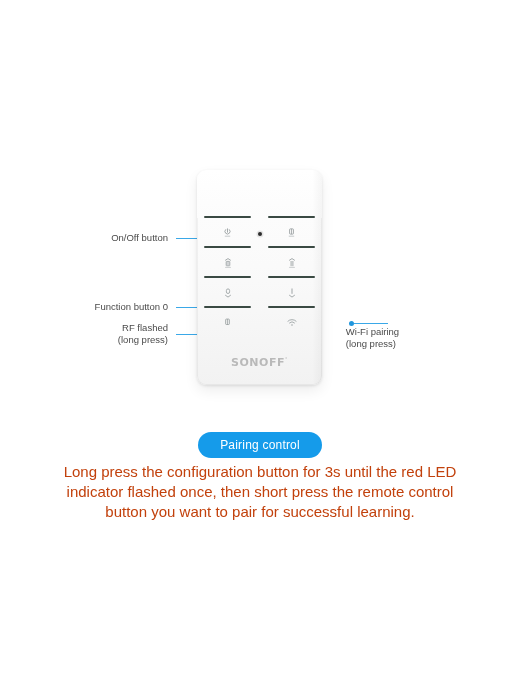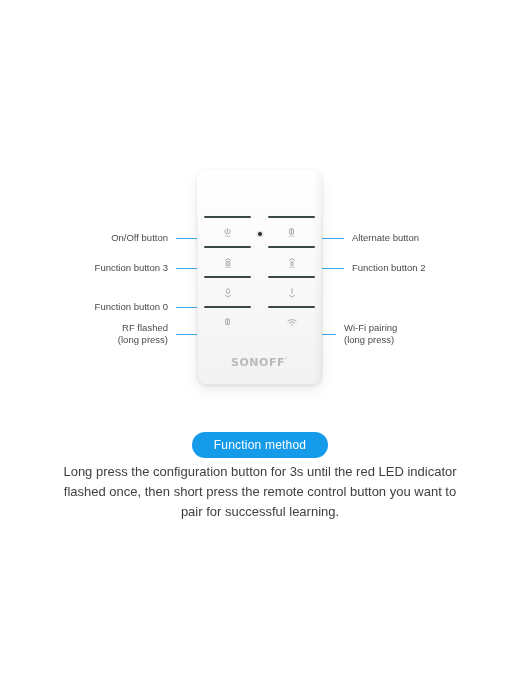--- a/index.html
+++ b/index.html
@@ -198,95 +198,68 @@
     letter-spacing: 0.2px;
   }
 
   
   .body-text {
     position: absolute;
     left: 60px;
     top: 462px;
     width: 400px;
     text-align: center;
-    font-size: 13px;
+    font-size: 15px;
     line-height: 20px;
-    color: #404040;
+    color: #c2410c;
   }
 </style>
 </head>
 <body>
 
 <div class="page">
 
   <div class="diagram">
 
     <div class="callout left" style="left:60px; top:231px; width:155px; height:14px;">
       <div class="ctext">
         <div>On/Off button</div>
       </div>
       <span class="leader">
         <span class="line" style="background: rgb(58, 168, 232);"></span>
           <span class="dot" style="background: rgb(33, 150, 221);"></span>
       </span>
     </div>
 
-    <div class="callout left" style="left:50px; top:261px; width:165px; height:14px;">
+
+    <div class="callout left" style="left:50px; top:300px; width:165px; height:14px;">
       <div class="ctext">
-        <div>Function button 3</div>
+        <div>Function button 0</div>
       </div>
       <span class="leader">
         <span class="line" style="background: rgb(58, 168, 232);"></span>
           <span class="dot" style="background: rgb(33, 150, 221);"></span>
       </span>
     </div>
 
-    <div class="callout left" style="left:50px; top:300px; width:165px; height:14px;">
+    <div class="callout left" style="left:50px; top:321px; width:165px; height:26px;">
       <div class="ctext">
-        <div>Function button 0</div>
+        <div>RF flashed</div>
+        <div>(long press)</div>
       </div>
       <span class="leader">
         <span class="line" style="background: rgb(58, 168, 232);"></span>
           <span class="dot" style="background: rgb(33, 150, 221);"></span>
       </span>
     </div>
 
-    <div class="callout left" style="left:50px; top:321px; width:165px; height:26px;">
-      <div class="ctext">
-        <div>RF flashed</div>
-        <div>(long press)</div>
-      </div>
-      <span class="leader">
-        <span class="line" style="background: rgb(58, 168, 232);"></span>
-          <span class="dot" style="background: rgb(33, 150, 221);"></span>
-      </span>
-    </div>
-
-    <div class="callout right" style="left:305px; top:231px; width:165px; height:14px;">
-      <span class="leader">
-        <span class="dot" style="background: rgb(33, 150, 221);"></span>
-          <span class="line" style="background: rgb(58, 168, 232);"></span>
-      </span>
-      <div class="ctext">
-        <div>Alternate button</div>
-      </div>
-    </div>
-
-    <div class="callout right" style="left:305px; top:261px; width:165px; height:14px;">
-      <span class="leader">
-        <span class="dot" style="background: rgb(33, 150, 221);"></span>
-          <span class="line" style="background: rgb(58, 168, 232);"></span>
-      </span>
-      <div class="ctext">
-        <div>Function button 2</div>
-      </div>
-    </div>
-
-
-    <div class="callout right" style="left:297px; top:321px; width:165px; height:26px;">
+
+
+
+    <div class="callout right" style="left:290px; top:321px; width:165px; height:26px;flex-direction:column;">
       <span class="leader">
         <span class="dot" style="background: rgb(33, 150, 221);"></span>
           <span class="line" style="background: rgb(58, 168, 232);"></span>
       </span>
       <div class="ctext">
         <div>Wi-Fi pairing</div>
         <div>(long press)</div>
       </div>
     </div>
 
@@ -382,18 +355,18 @@
       </div>
 
       <div class="brand">
         <span>SONOFF</span><sup>°</sup>
       </div>
     </div>
 
   </div>
 
   <div class="badge-wrap">
-    <div class="badge" style="background: rgb(21, 155, 234);">Function method</div>
+    <div class="badge" style="background: rgb(21, 155, 234);">Pairing control</div>
   </div>
 
   <div class="body-text">Long press the configuration button for 3s until  the red LED indicator flashed once, then short press the remote control button you want to pair for successful learning.</div>
 
 </div>
 
 </body></html>

